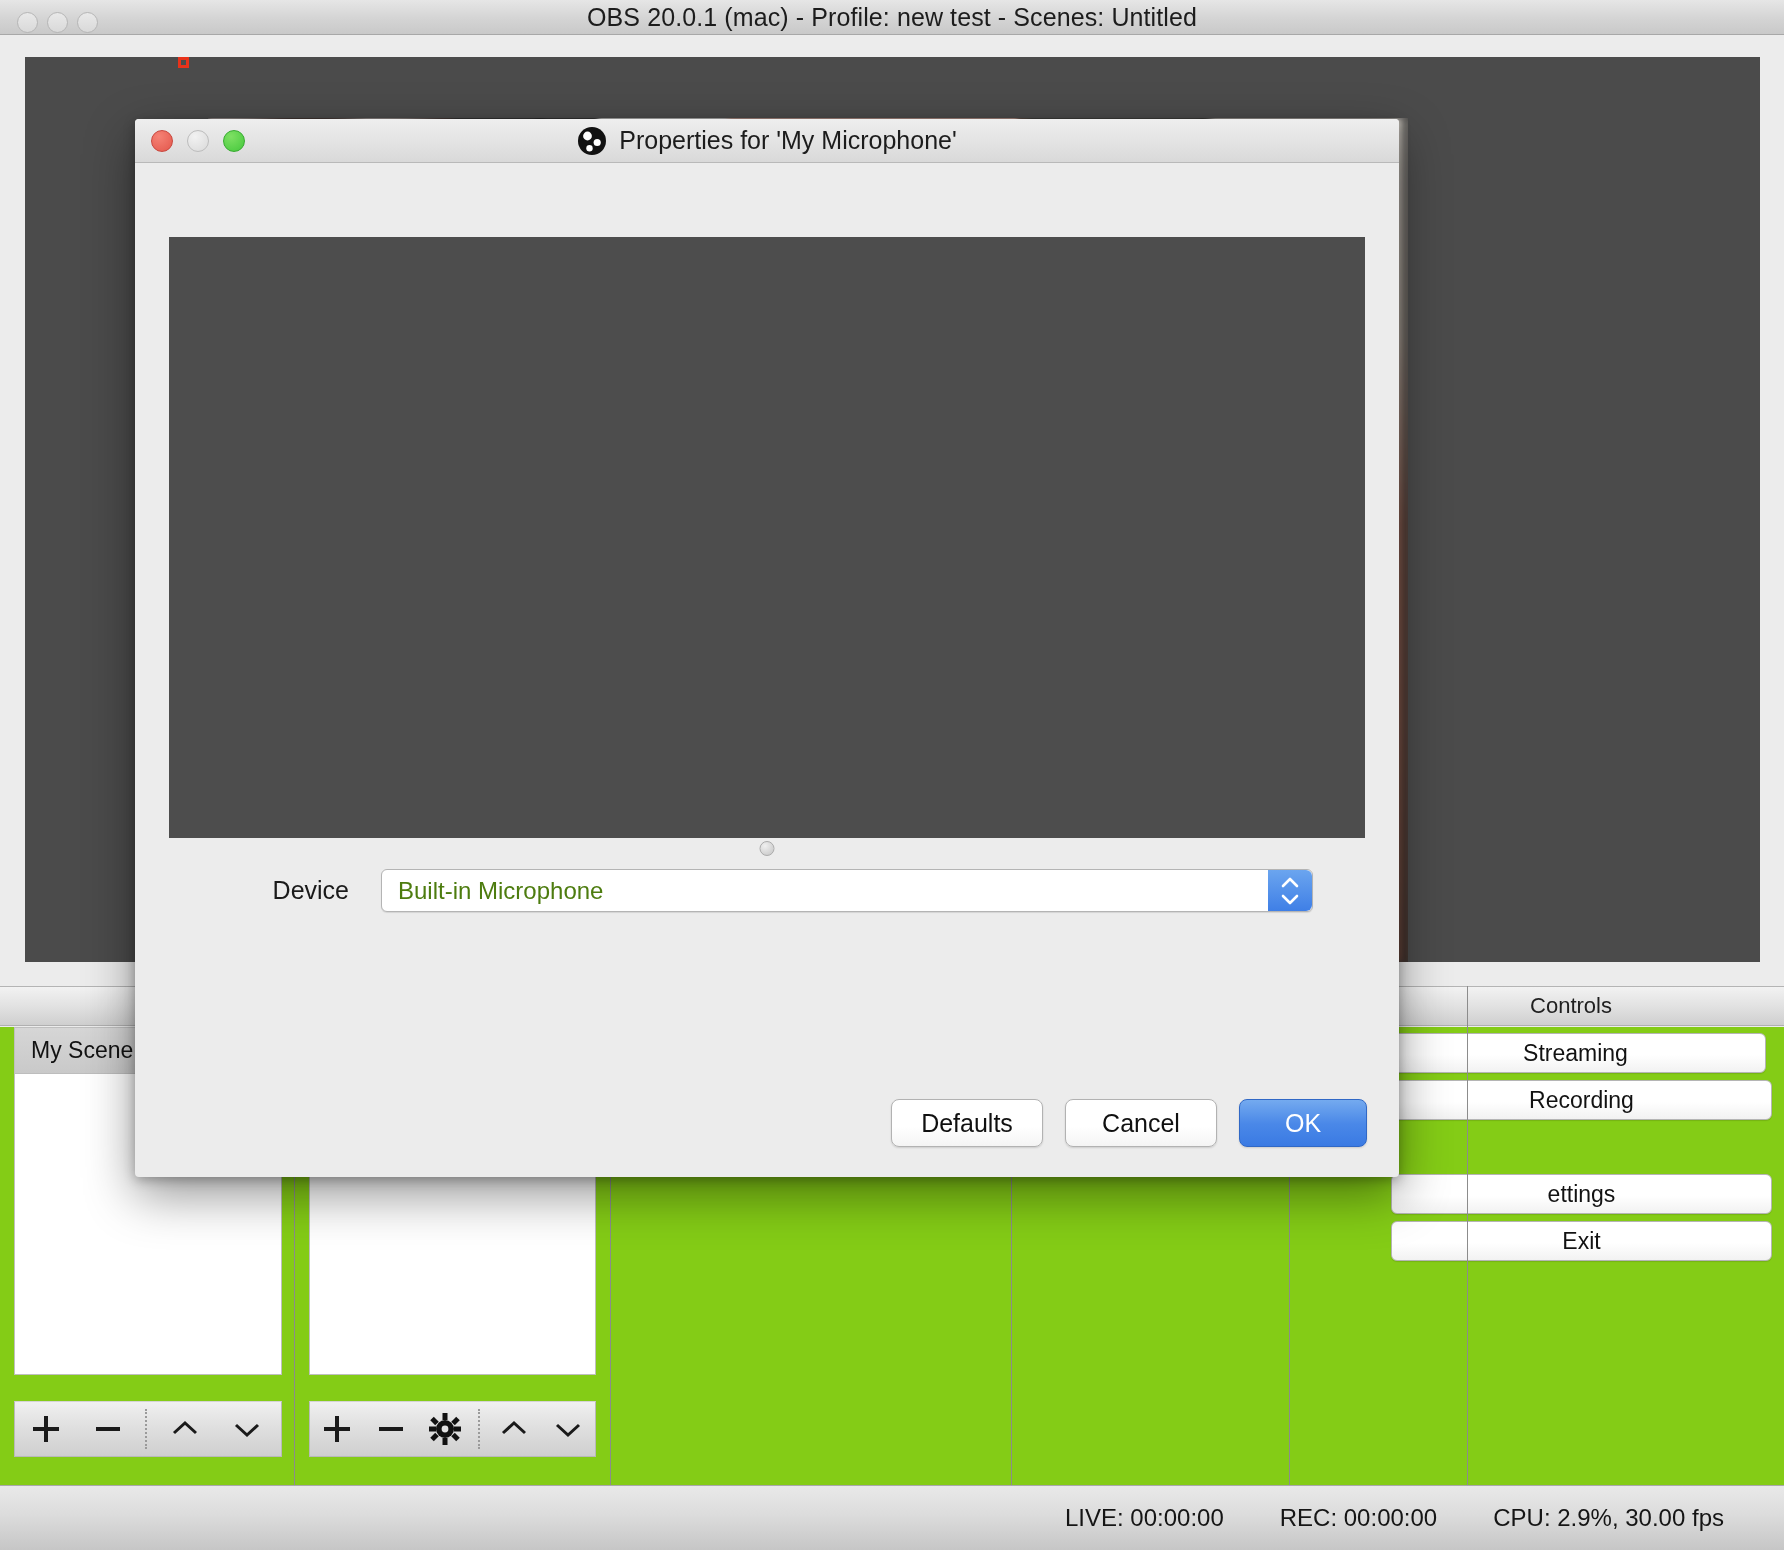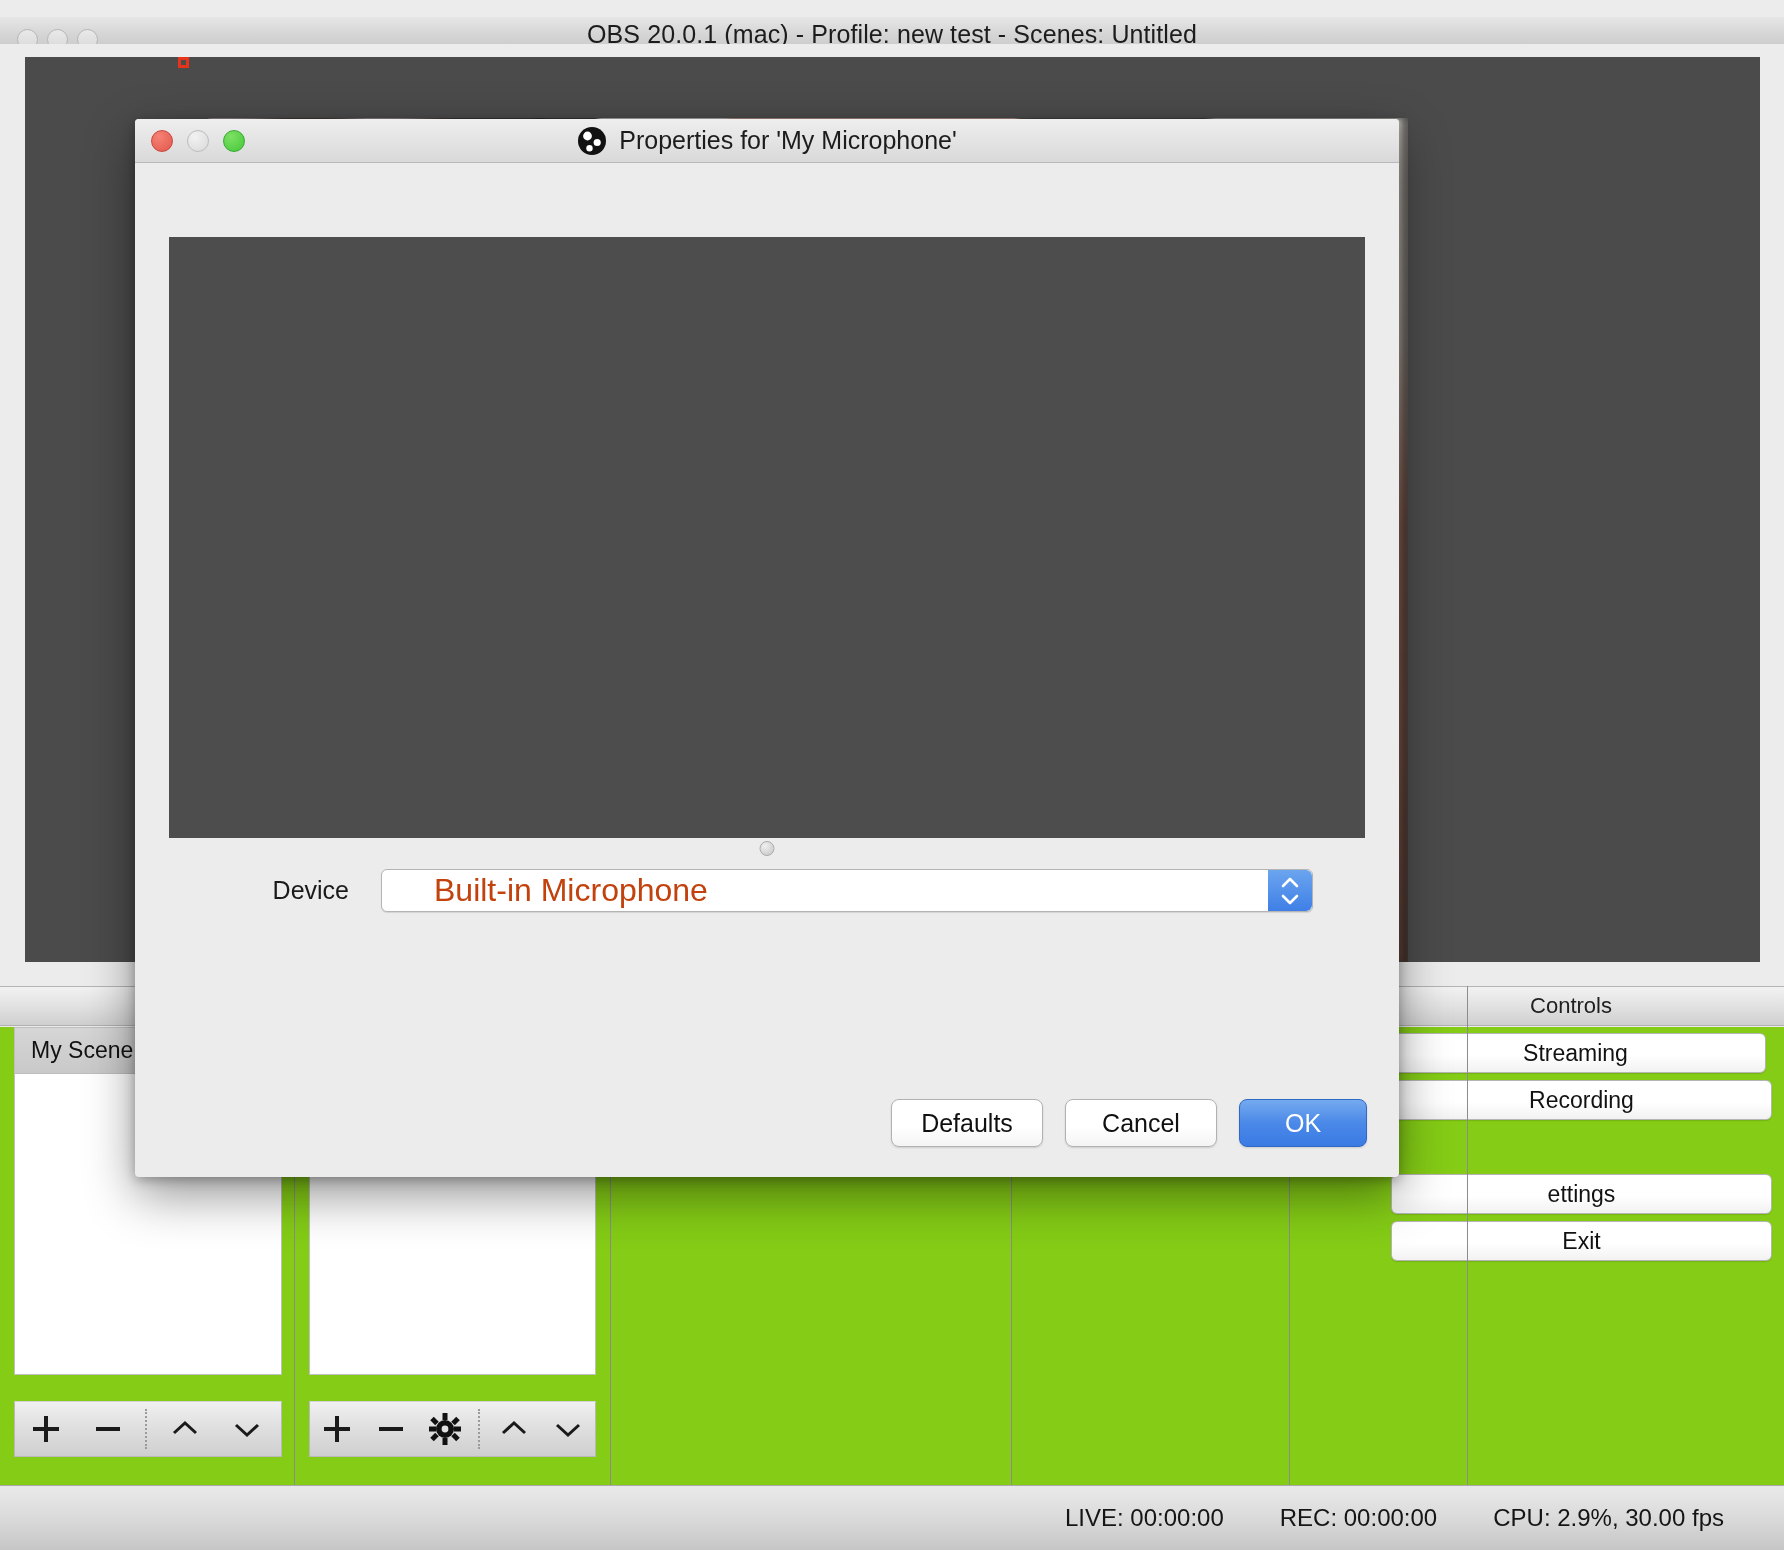--- a/index.html
+++ b/index.html
@@ -22,21 +22,20 @@
 
   
   .main-titlebar {
     position: absolute;
     left: 0; top: 0;
     width: 1784px;
     height: 35px;
     background: linear-gradient(to bottom, #e6e6e6 0%, #d4d4d4 55%, #c9c9c9 100%);
     border-bottom: 1px solid #a8a8a8;
     box-sizing: border-box;
-    margin-top: 17px;
   }
   .main-title-text {
     position: absolute;
     left: 0; right: 0;
     top: 50%;
     transform: translateY(-50%);
     text-align: center;
     font-size: 25px;
     color: #1c1c1c;
     letter-spacing: 0.1px;
@@ -383,24 +382,23 @@
     border-radius: 6px;
     background: #ffffff;
     border: 1px solid #b4b4b4;
     box-shadow: 0 1px 1px rgba(0,0,0,0.10);
     box-sizing: border-box;
     display: flex;
     align-items: center;
   }
   .combo-value {
     padding-left: 16px;
-    font-size: 32px;
-    color: #c2410c;
+    font-size: 24px;
+    color: #4d7c0f;
     white-space: nowrap;
-    margin-left: 36px;
   }
   .combo-stepper {
     position: absolute;
     right: 0;
     top: 0;
     width: 44px;
     height: 100%;
     border-radius: 0 6px 6px 0;
     background: linear-gradient(to bottom, #6ba5ef 0%, #3f7fe6 100%);
     display: flex;

